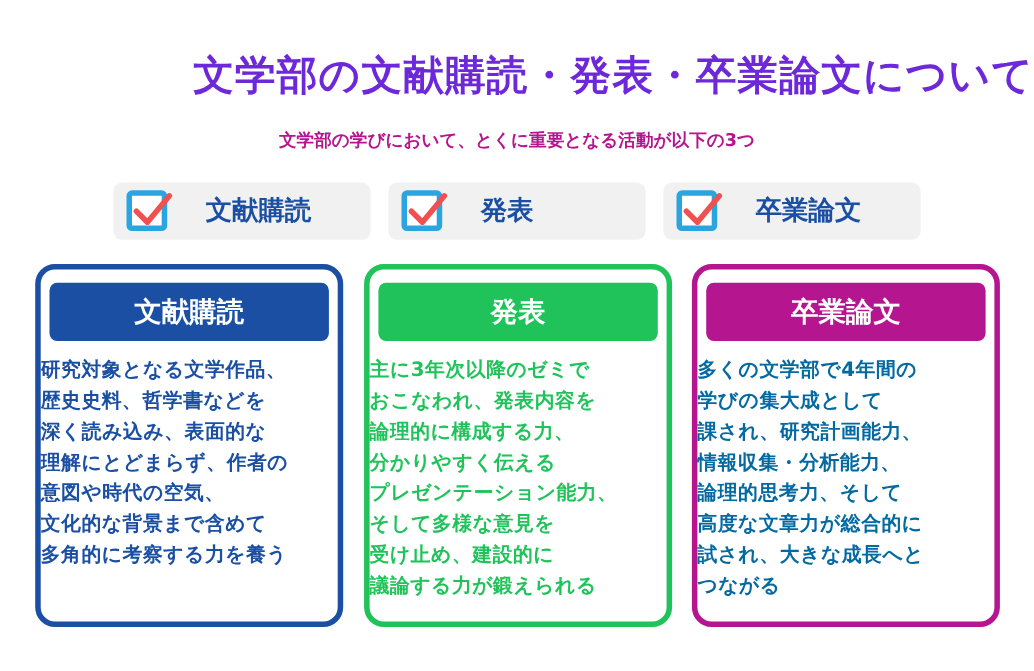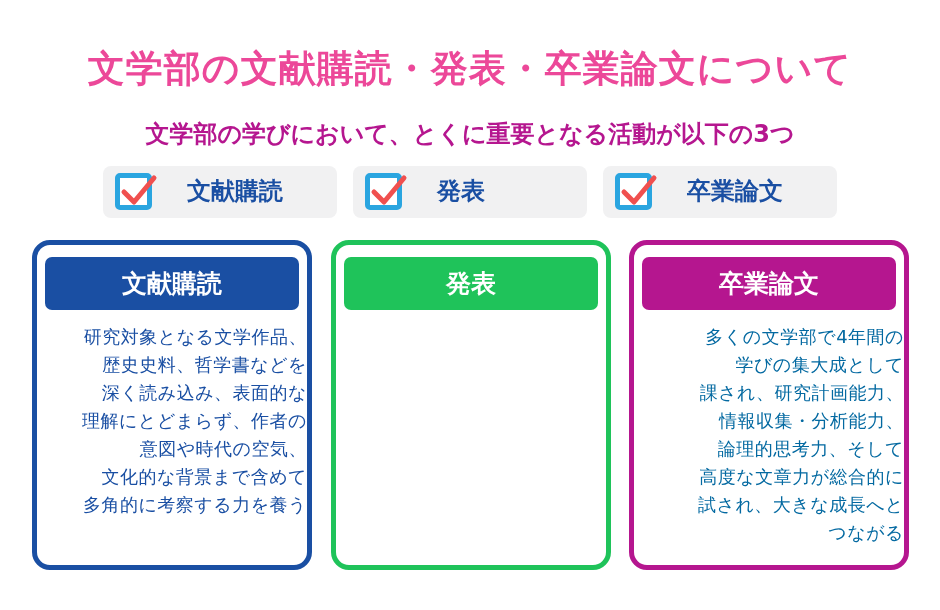--- a/index.html
+++ b/index.html
@@ -5,29 +5,29 @@
     * { margin: 0; padding: 0; box-sizing: border-box; }
     html, body {
       width: 940px; height: 610px;
       background: #ffffff;
       font-family: "DejaVu Sans", "Liberation Sans", sans-serif;
       overflow: hidden;
     }
     .page { position: relative; width: 940px; height: 610px; }
     .title {
       position: absolute; left: 0; top: 44px; width: 940px;
-      text-align: center;
+      text-align: right;
       font-size: 37px; font-weight: bold;
-      color: #ec4899;
+      color: #6d28d9;
       letter-spacing: 1px;
     }
     .subtitle {
       position: absolute; left: 0; top: 118px; width: 940px;
       text-align: center;
-      font-size: 24px; font-weight: bold;
+      font-size: 16px; font-weight: bold;
       color: #b5168f;
     }
     .check-row { position: absolute; top: 166px; left: 0; width: 940px; height: 52px; }
     .check-pill {
       position: absolute; top: 0; height: 52px; width: 234px;
       background: #f1f1f2; border-radius: 8px;
       display: flex; align-items: center;
     }
     .check-box {
       position: absolute; left: 12px; top: 7px;
@@ -46,21 +46,21 @@
       position: absolute; top: 240px; width: 280px; height: 330px;
       border: 5px solid; border-radius: 18px; background: #ffffff;
     }
     .card-header {
       position: absolute; left: 8px; right: 8px; top: 12px; height: 53px;
       border-radius: 7px; color: #ffffff;
       font-size: 25px; font-weight: bold; text-align: center; line-height: 53px;
     }
     .card-body {
       position: absolute; left: 0; right: 0; top: 78px;
-      font-size: 18px; font-weight: normal; text-align: right;
+      font-size: 18px; font-weight: bold; text-align: left;
       line-height: 28px; white-space: pre-line;
       letter-spacing: 0.5px;
     }
     .card-blue { left: 32px; border-color: #1a4fa3; }
     .card-blue .card-header { background: #1a4fa3; }
     .card-blue .card-body { color: #1a4fa3; }
     .card-green { left: 331px; border-color: #1fc35a; }
     .card-green .card-header { background: #1fc35a; }
     .card-green .card-body { color: #1fc35a; }
     .card-magenta { left: 629px; border-color: #b5168f; }
@@ -107,20 +107,28 @@
 歴史史料、哲学書などを
 深く読み込み、表面的な
 理解にとどまらず、作者の
 意図や時代の空気、
 文化的な背景まで含めて
 多角的に考察する力を養う</div>
   </div>
 
   <div class="card card-green">
     <div class="card-header">発表</div>
+    <div class="card-body">主に3年次以降のゼミで
+おこなわれ、発表内容を
+論理的に構成する力、
+分かりやすく伝える
+プレゼンテーション能力、
+そして多様な意見を
+受け止め、建設的に
+議論する力が鍛えられる</div>
   </div>
 
   <div class="card card-magenta">
     <div class="card-header">卒業論文</div>
     <div class="card-body">多くの文学部で4年間の
 学びの集大成として
 課され、研究計画能力、
 情報収集・分析能力、
 論理的思考力、そして
 高度な文章力が総合的に

